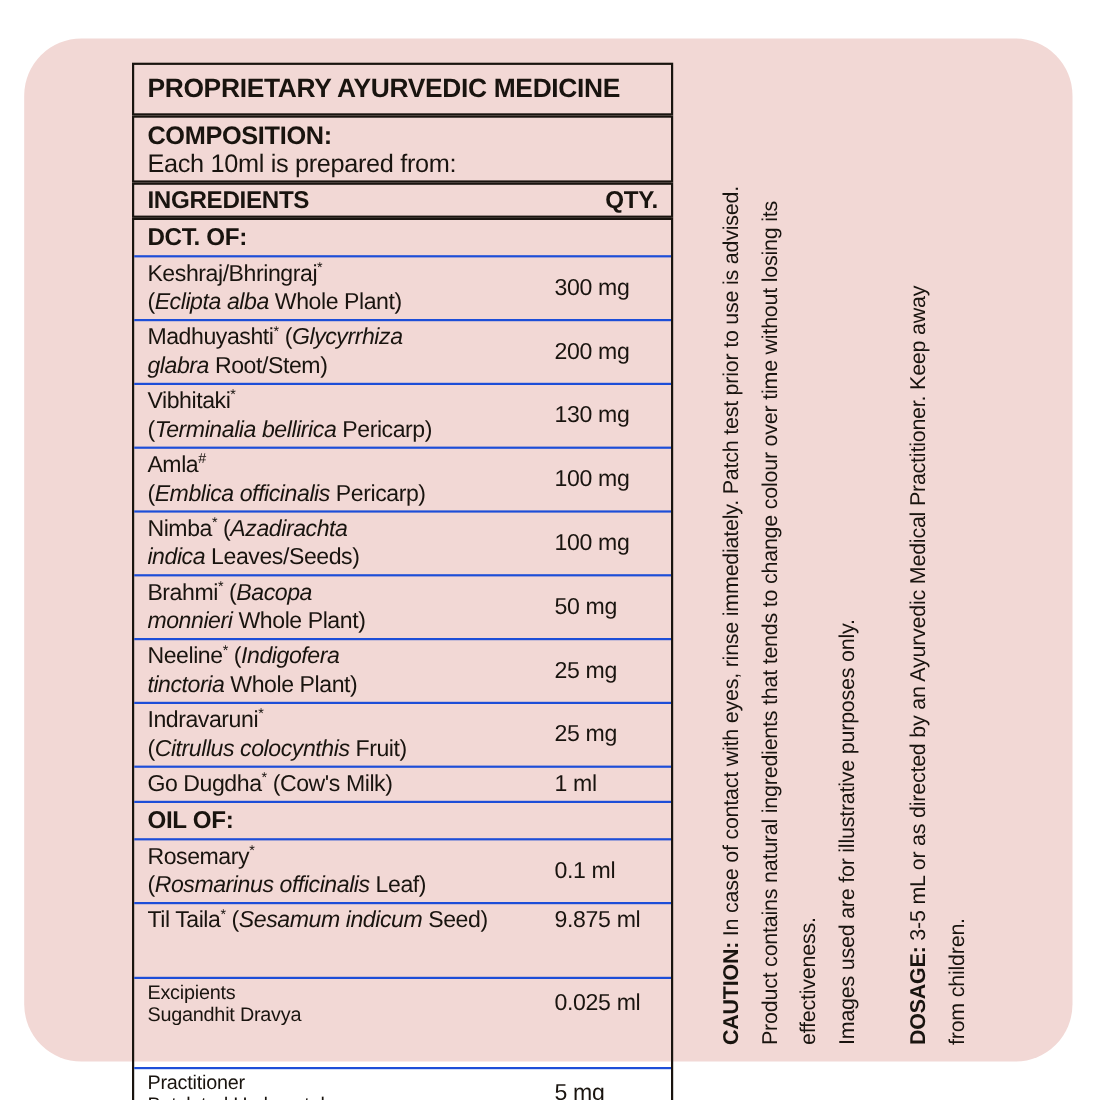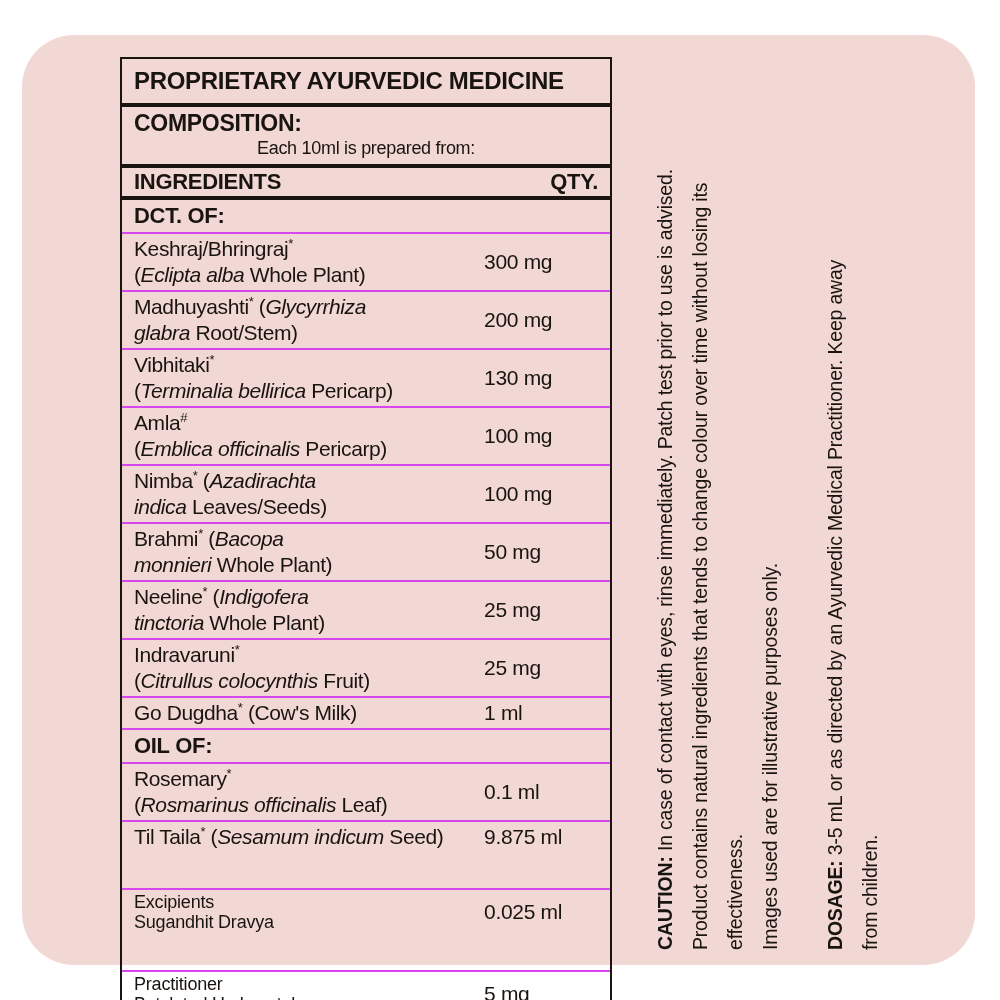--- a/index.html
+++ b/index.html
@@ -7,25 +7,25 @@
     font-family:"Liberation Sans", sans-serif; color:#19140f; }
   .card { position:absolute; left:22px; top:35px; width:953px; height:930px;
     background:#f2d8d5; border-radius:52px; }
   .comp-table { position:absolute; left:98px; top:22px; width:492px; }
   .box { border:2px solid #19140f; margin-bottom:0; background:transparent; }
   .box:last-child { margin-bottom:0; }
   .title-box { padding:8px 12px; }
   .title-box span { font-size:24px; font-weight:bold; letter-spacing:-0.3px; }
   .comp-box { padding:3px 12px; }
   .comp-heading { font-size:23px; font-weight:bold; line-height:26px; letter-spacing:-0.3px; }
-  .comp-sub { font-size:18px; line-height:25px; letter-spacing:-0.3px;text-align:center; }
+  .comp-sub { font-size:23px; line-height:25px; letter-spacing:-0.3px; }
   .header-box { padding:2px 12px; display:flex; justify-content:space-between; align-items:flex-start; }
   .header-box span { font-size:22px; font-weight:bold; line-height:24px; letter-spacing:-0.3px; }
   .rows-box .row { display:flex; }
-  .rows-box .row + .row { border-top:2px solid #d946ef; }
+  .rows-box .row + .row { border-top:2px solid #1d4ed8;gap:20px; }
   .section-row { padding:3px 12px; }
   .section-row span { font-size:22px; font-weight:bold; line-height:26px; letter-spacing:-0.3px; }
   .item-row { padding:2px 0; align-items:center; }
   .name-cell { width:362px; padding-left:12px; }
   .name-line { font-size:21px; line-height:26px; letter-spacing:-0.4px; white-space:nowrap; }
   .name-line i { font-style:italic; }
   .name-line sup { font-size:13px; vertical-align:super; line-height:0; }
   .qty-cell { flex:1; text-align:left; padding-right:16px; font-size:21px; letter-spacing:-0.3px; }
   .item-row.small .name-line { font-size:18px; line-height:20px; letter-spacing:-0.2px; }
   .item-row.small { padding:2px 0;margin-top:36px; }

